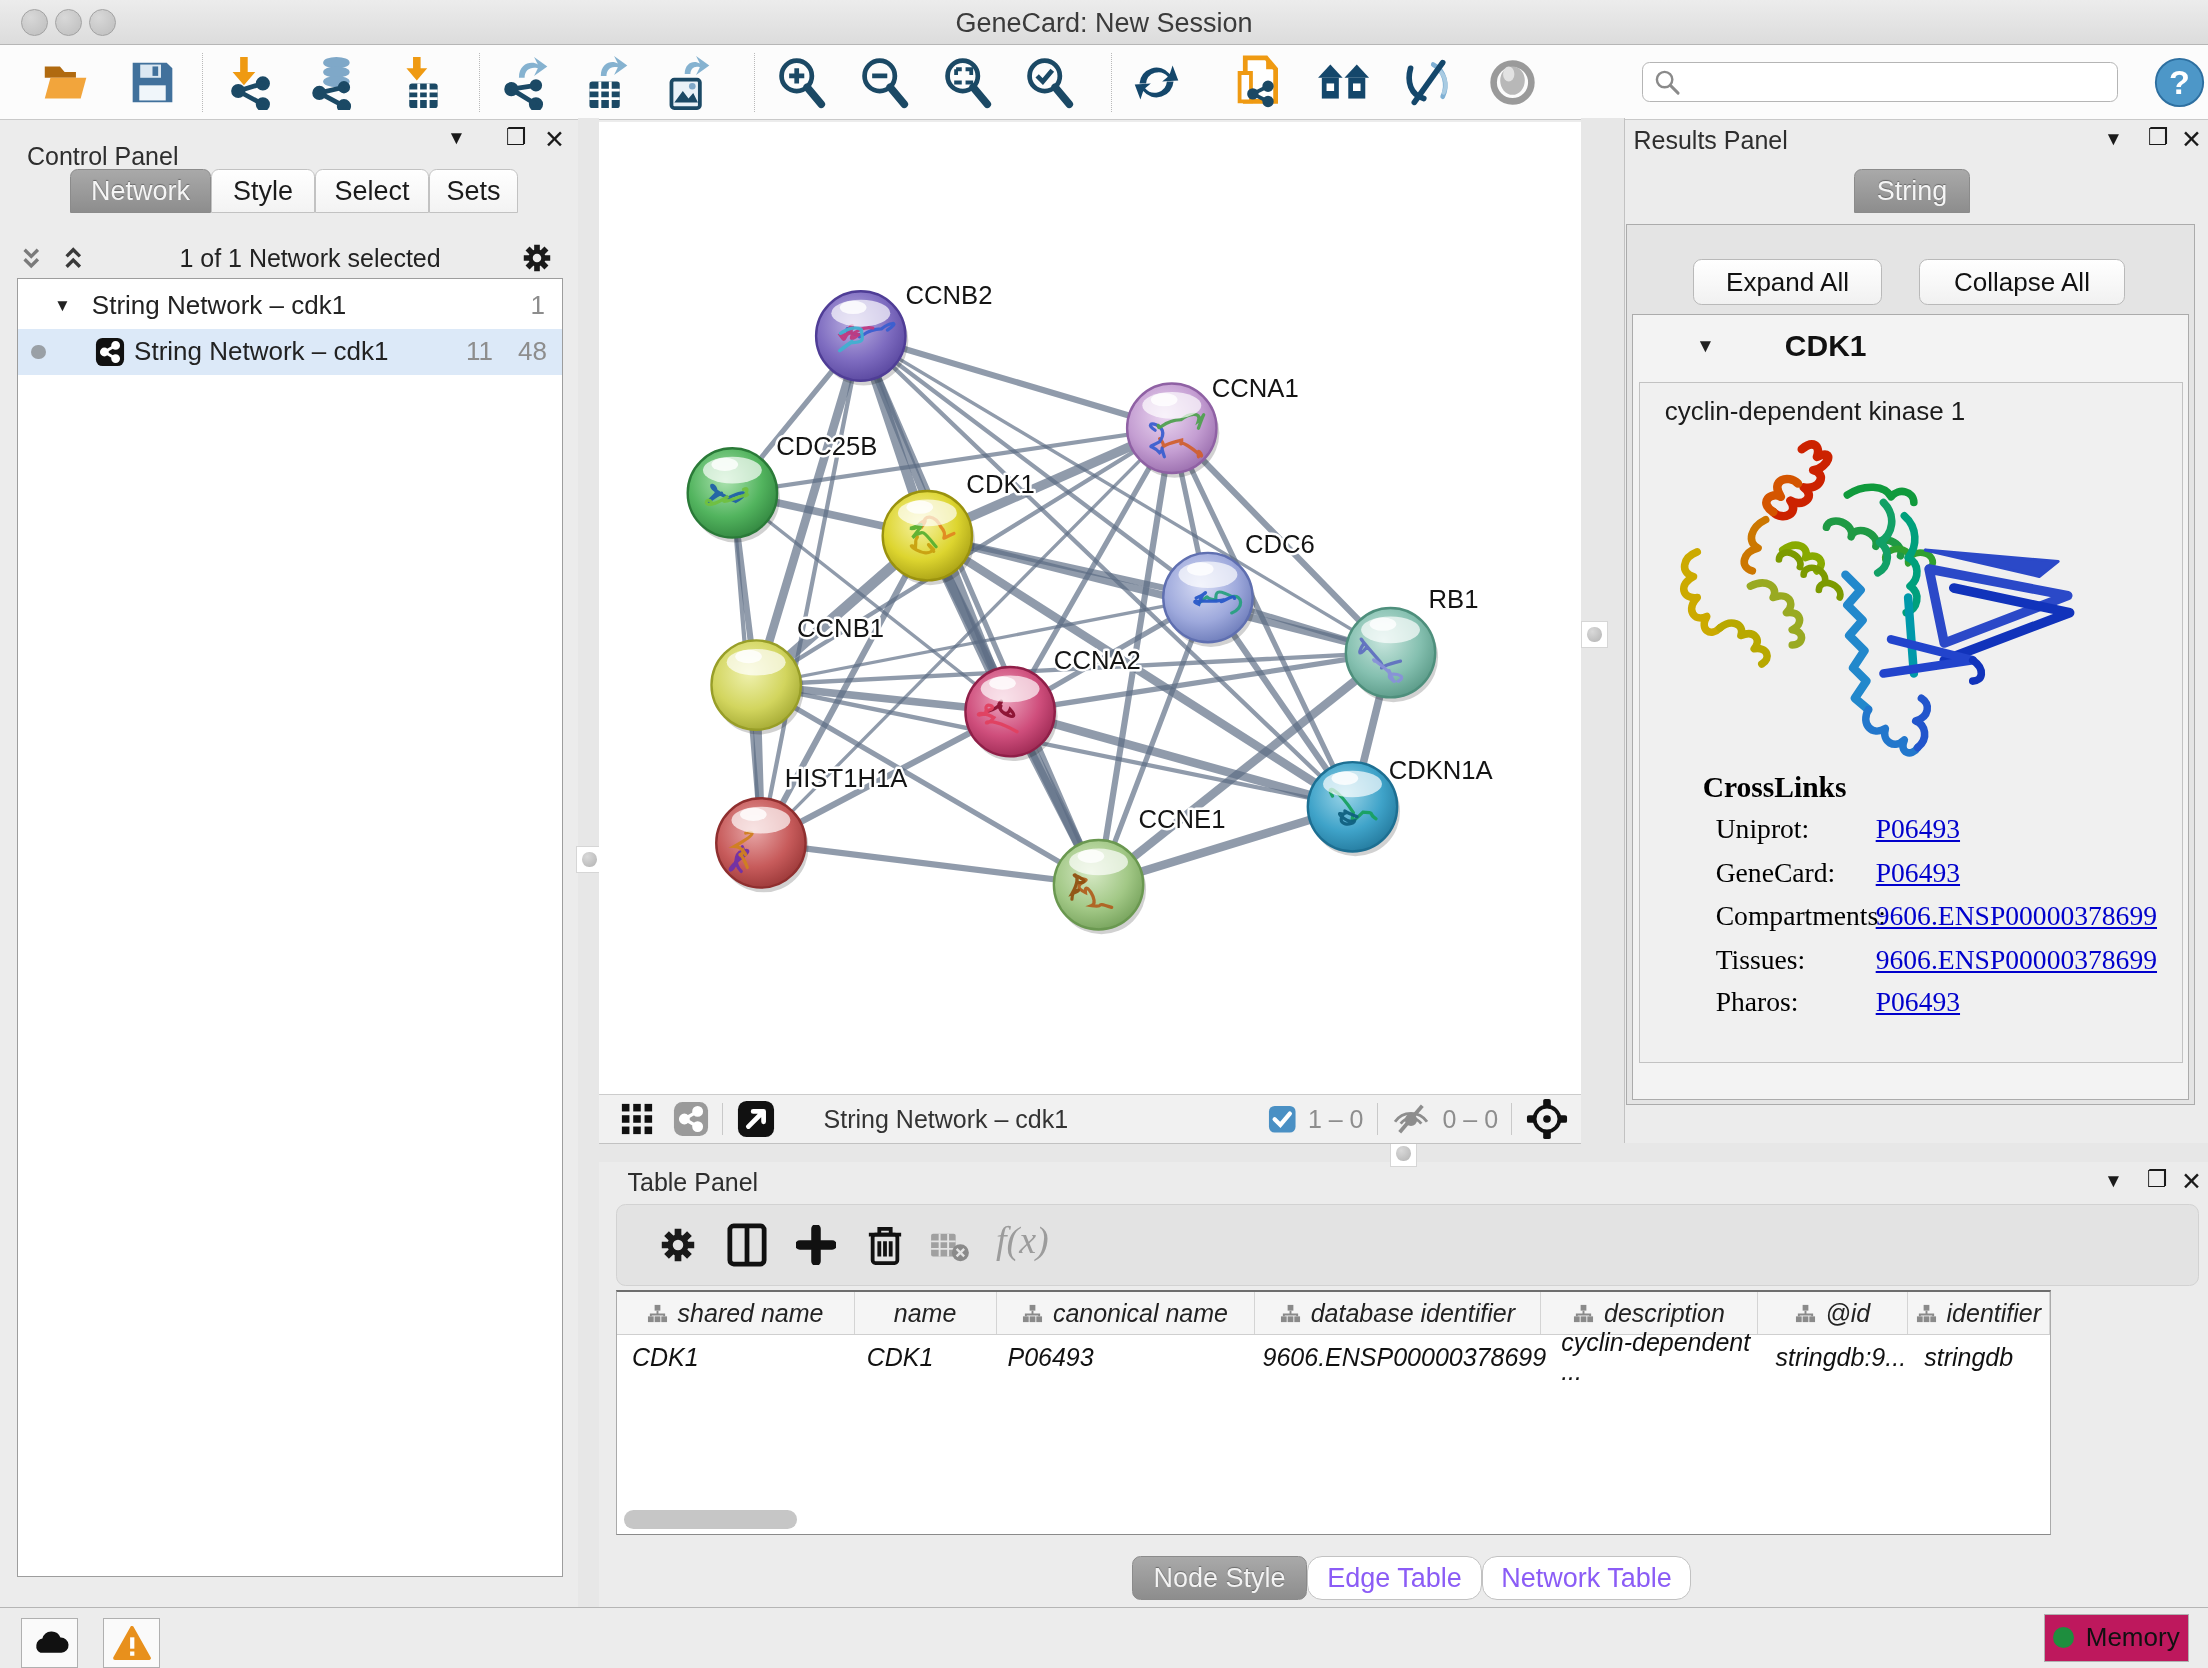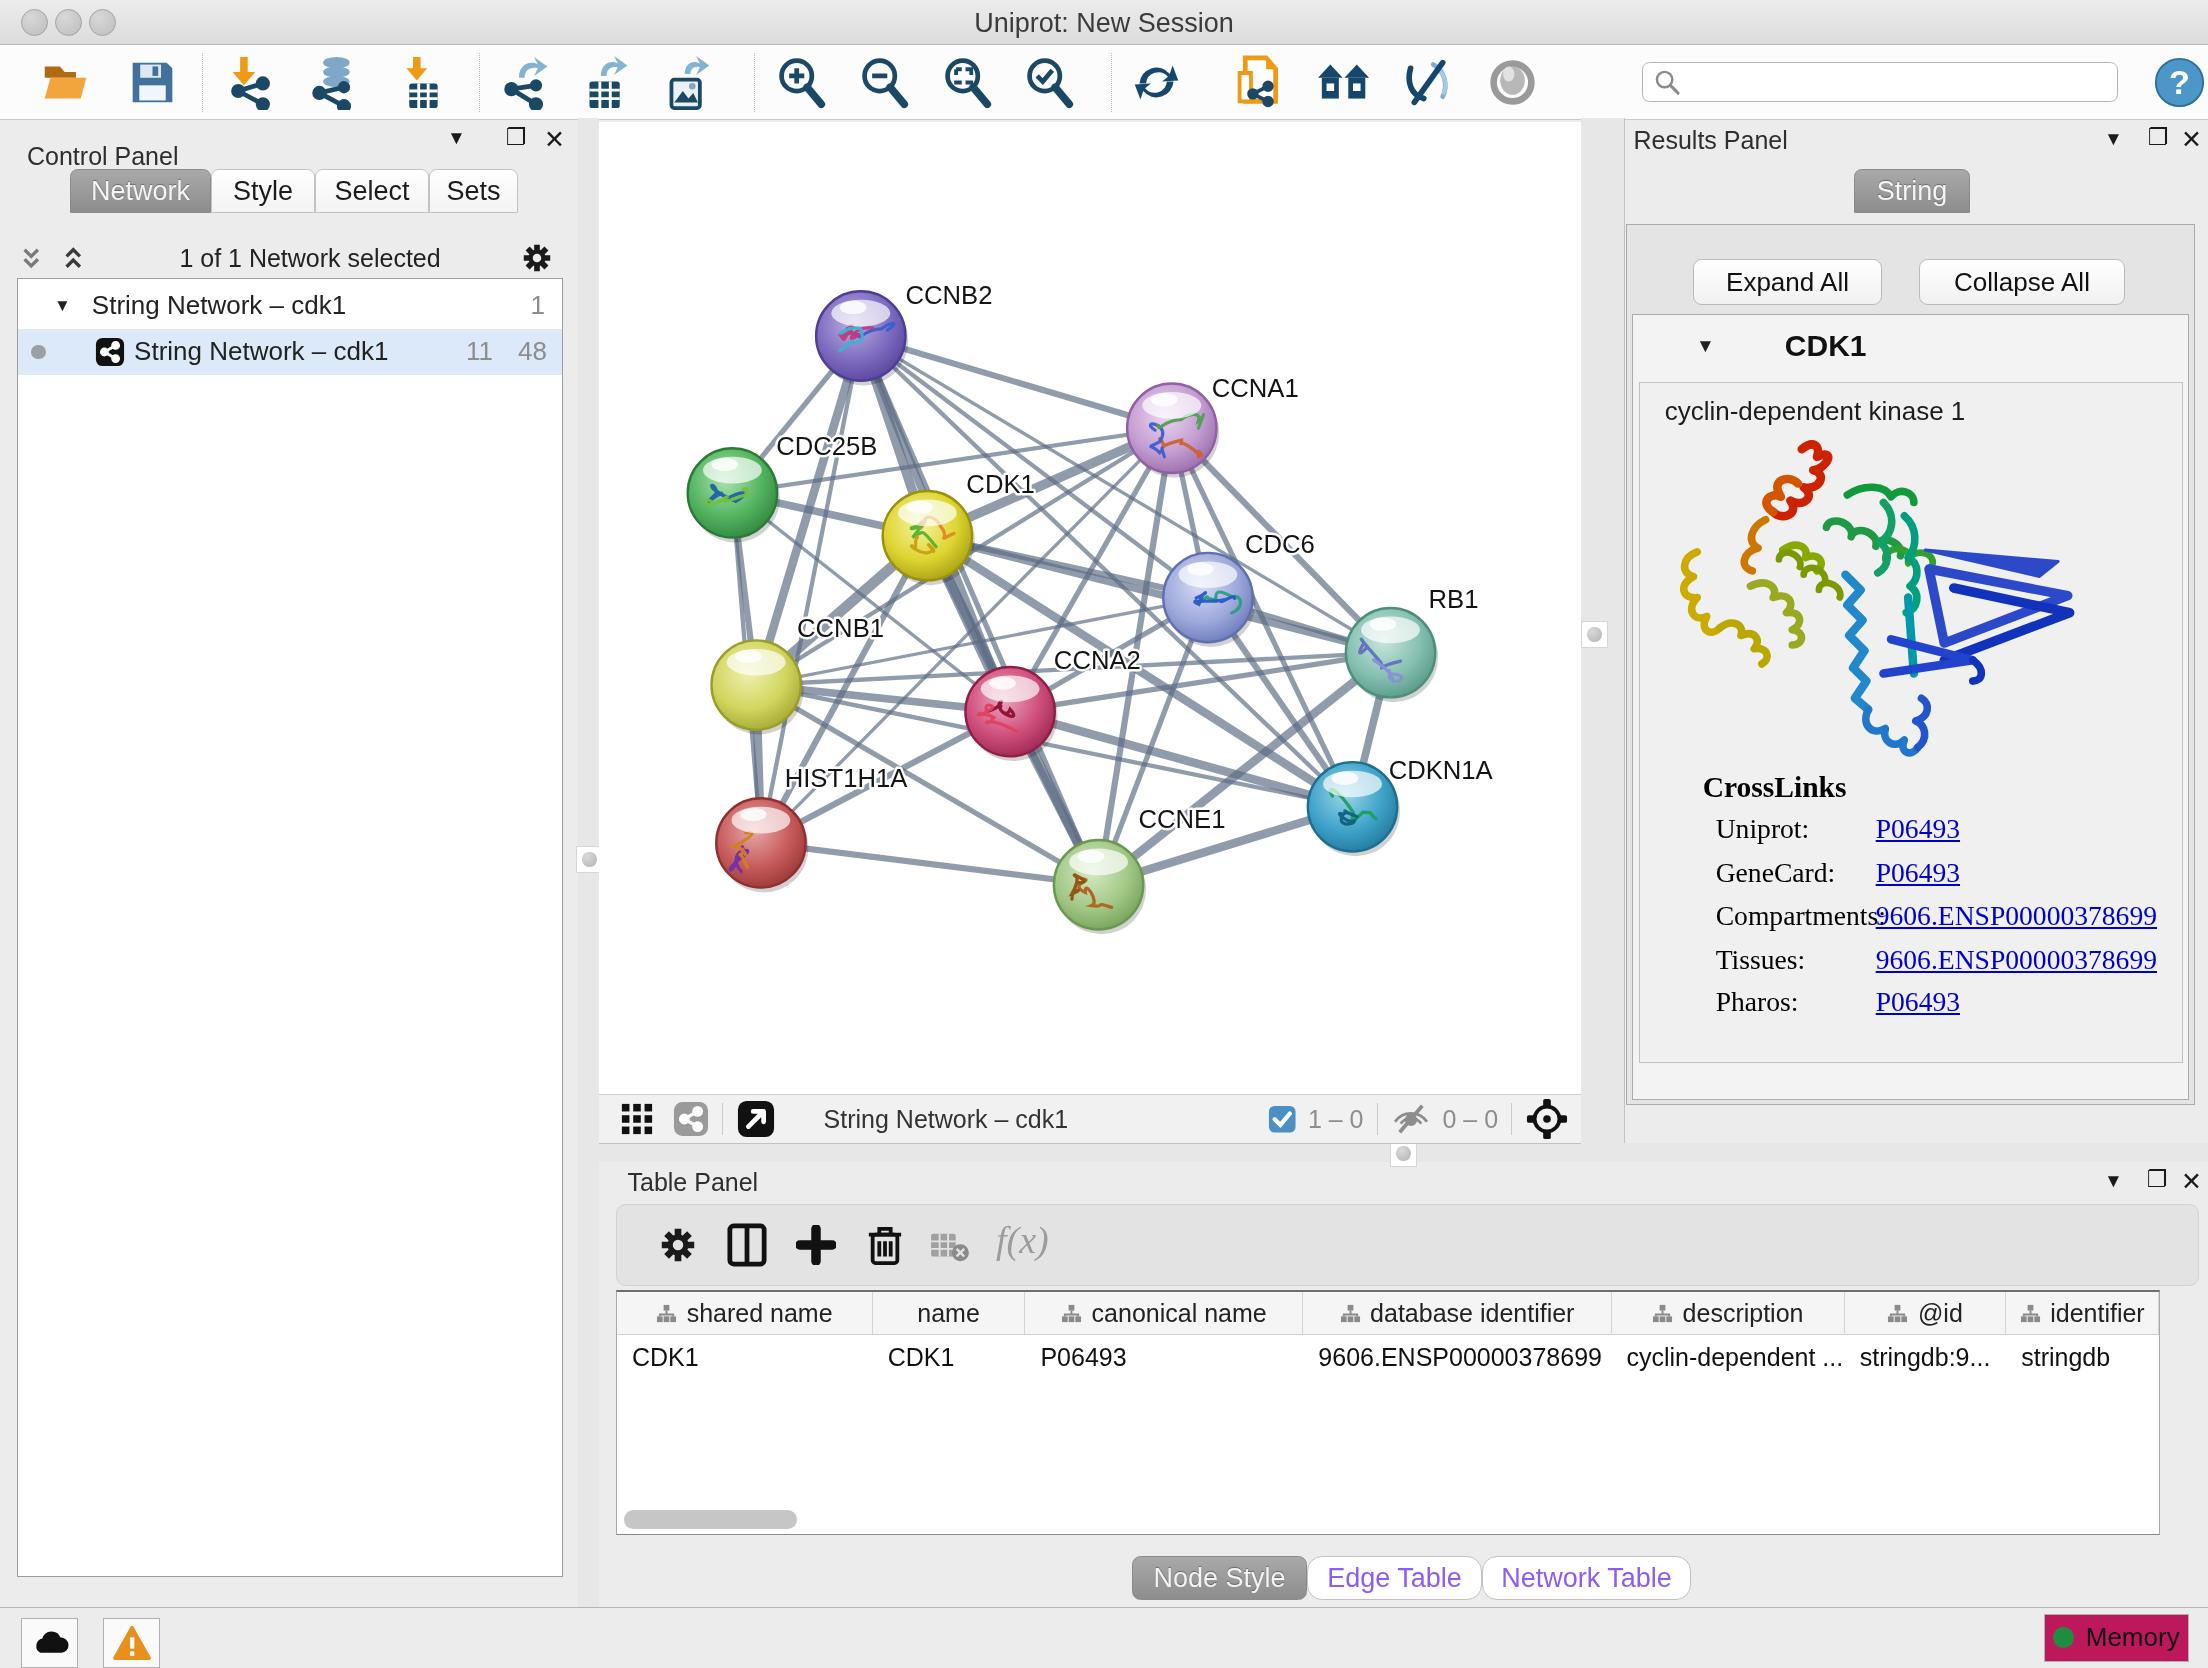--- a/index.html
+++ b/index.html
@@ -86,23 +86,23 @@
   .prot-desc{position:absolute;left:25px;top:13.3px;font-size:26px;color:#1c1c1c;}
   .xl-title{position:absolute;left:63px;top:388px;
     font-family:"Liberation Serif","DejaVu Serif",serif;font-size:29.5px;font-weight:bold;color:#000;}
   .xl-row{position:absolute;left:76px;width:457px;height:44px;
     font-family:"Liberation Serif","DejaVu Serif",serif;font-size:27.6px;color:#000;}
   .xl-row .v{position:absolute;left:160px;color:#0000cc;text-decoration:underline;}
 
   
   .tp-tool{left:616px;top:1204px;width:1583px;height:82px;background:#e3e3e3;
     border:1px solid #d2d2d2;border-radius:9.5px;box-sizing:border-box;}
-  .tp-table{left:616px;top:1290px;width:1544px;height:245px;background:#fff;
+  .tp-table{left:616px;top:1290px;width:1435px;height:245px;background:#fff;
     border:1px solid #aaa;border-top:2.9px solid #6e6e6e;border-bottom:1.9px solid #8a8a8a;
-    box-sizing:border-box;overflow:hidden;}
+    box-sizing:border-box;overflow:hidden;font-style:italic;}
   .thead{display:flex;height:42px;background:#f5f5f5;border-bottom:1px solid #cfcfcf;}
   .th{display:flex;align-items:center;justify-content:center;gap:9.5px;
     border-right:1px solid #d4d4d4;font-size:25px;color:#222;box-sizing:border-box;height:42px;}
   .trow{display:flex;height:44px;}
   .td{display:flex;align-items:center;padding-left:15px;font-size:25px;color:#111;
     box-sizing:border-box;height:44px;}
   .hscroll{position:absolute;left:624px;top:1510px;width:173px;height:19px;
     background:#c6c6c6;border-radius:9.5px;}
   .bt-tab{position:absolute;top:1556px;height:44px;box-sizing:border-box;
     border:1px solid #c2c2c2;background:#fff;border-radius:15px;
@@ -123,21 +123,21 @@
   svg{display:block;}
   text{font-family:"Liberation Sans","DejaVu Sans",sans-serif;}
 </style>
 </head>
 <body>
 
 <div class="abs titlebar">
   <span class="traffic" style="left:21px"></span>
   <span class="traffic" style="left:55px"></span>
   <span class="traffic" style="left:89px"></span>
-  <div class="win-title">Uniprot: New Session</div>
+  <div class="win-title">GeneCard: New Session</div>
 </div>
 
 <div class="abs toolbar">
   <div class="tbtn" style="left:38px">
     <svg width="51" height="51" viewBox="0 0 54 54">
         <path d="M4 10h16l5 6h12v6H4z" fill="#b06a10"></path>
         <path d="M4 44 L10 22 H48 L42 44 Z" fill="#f2a53c"></path>
       </svg>
   </div>
   <div class="tbtn" style="left:124px">

